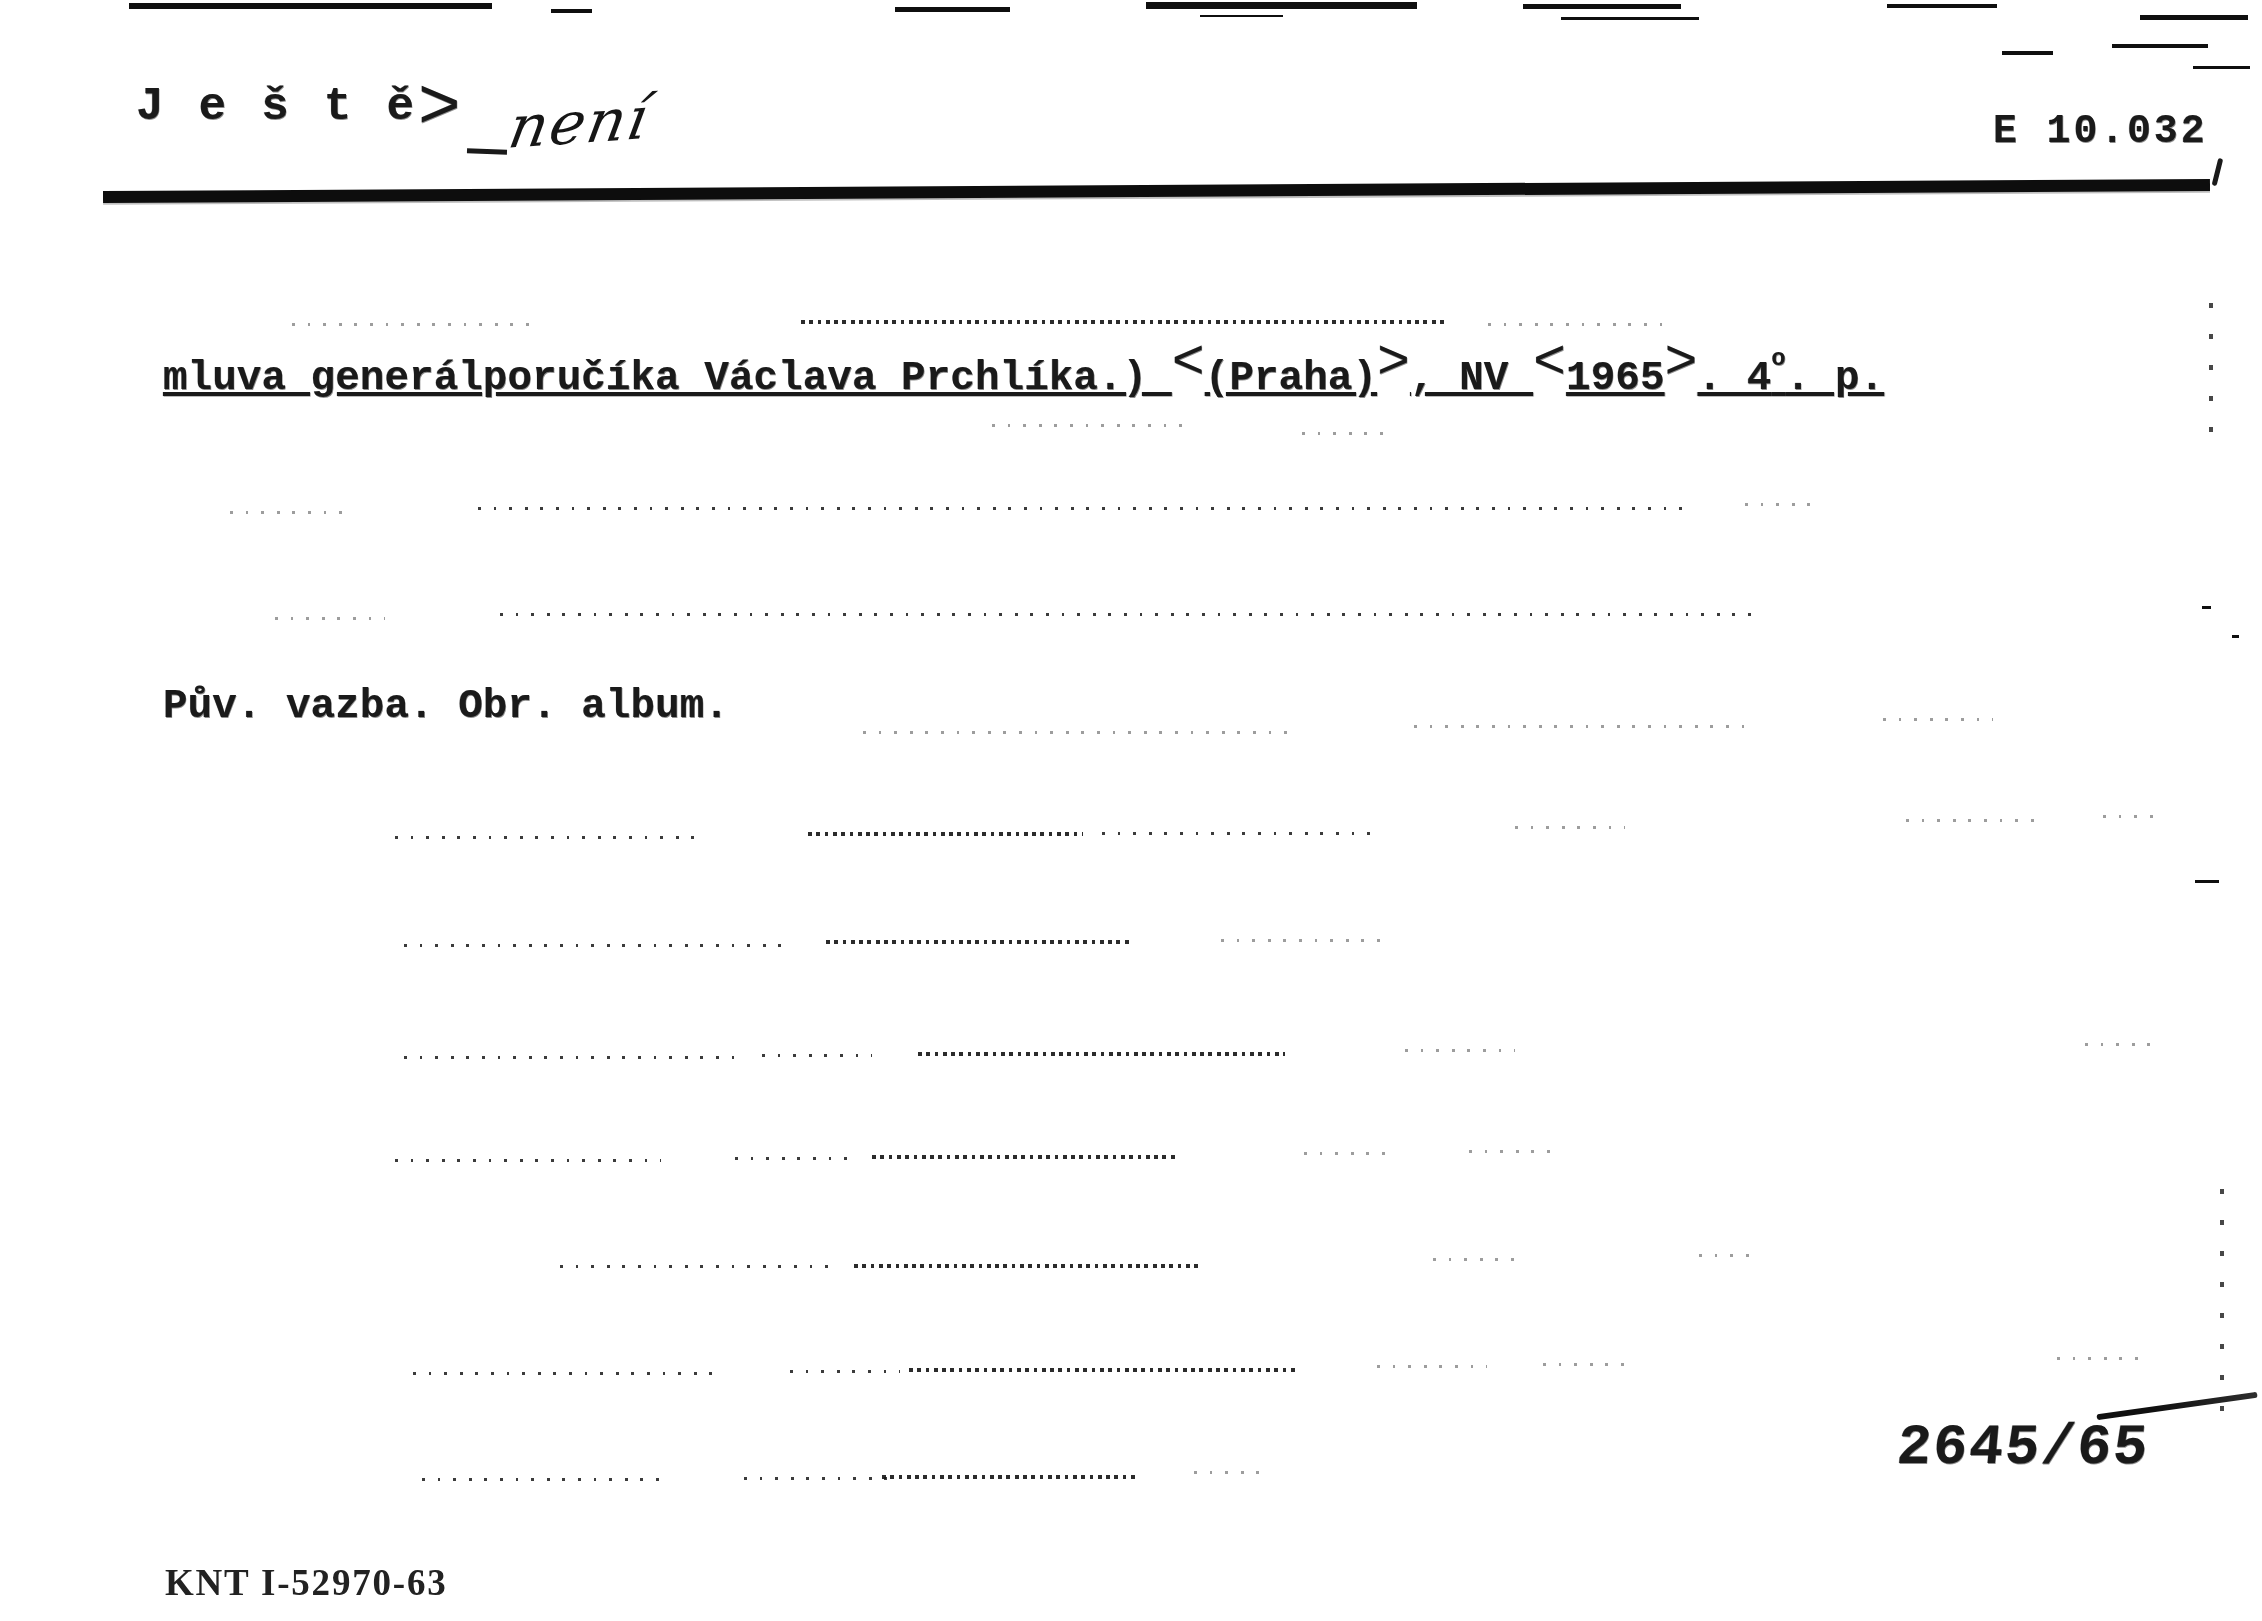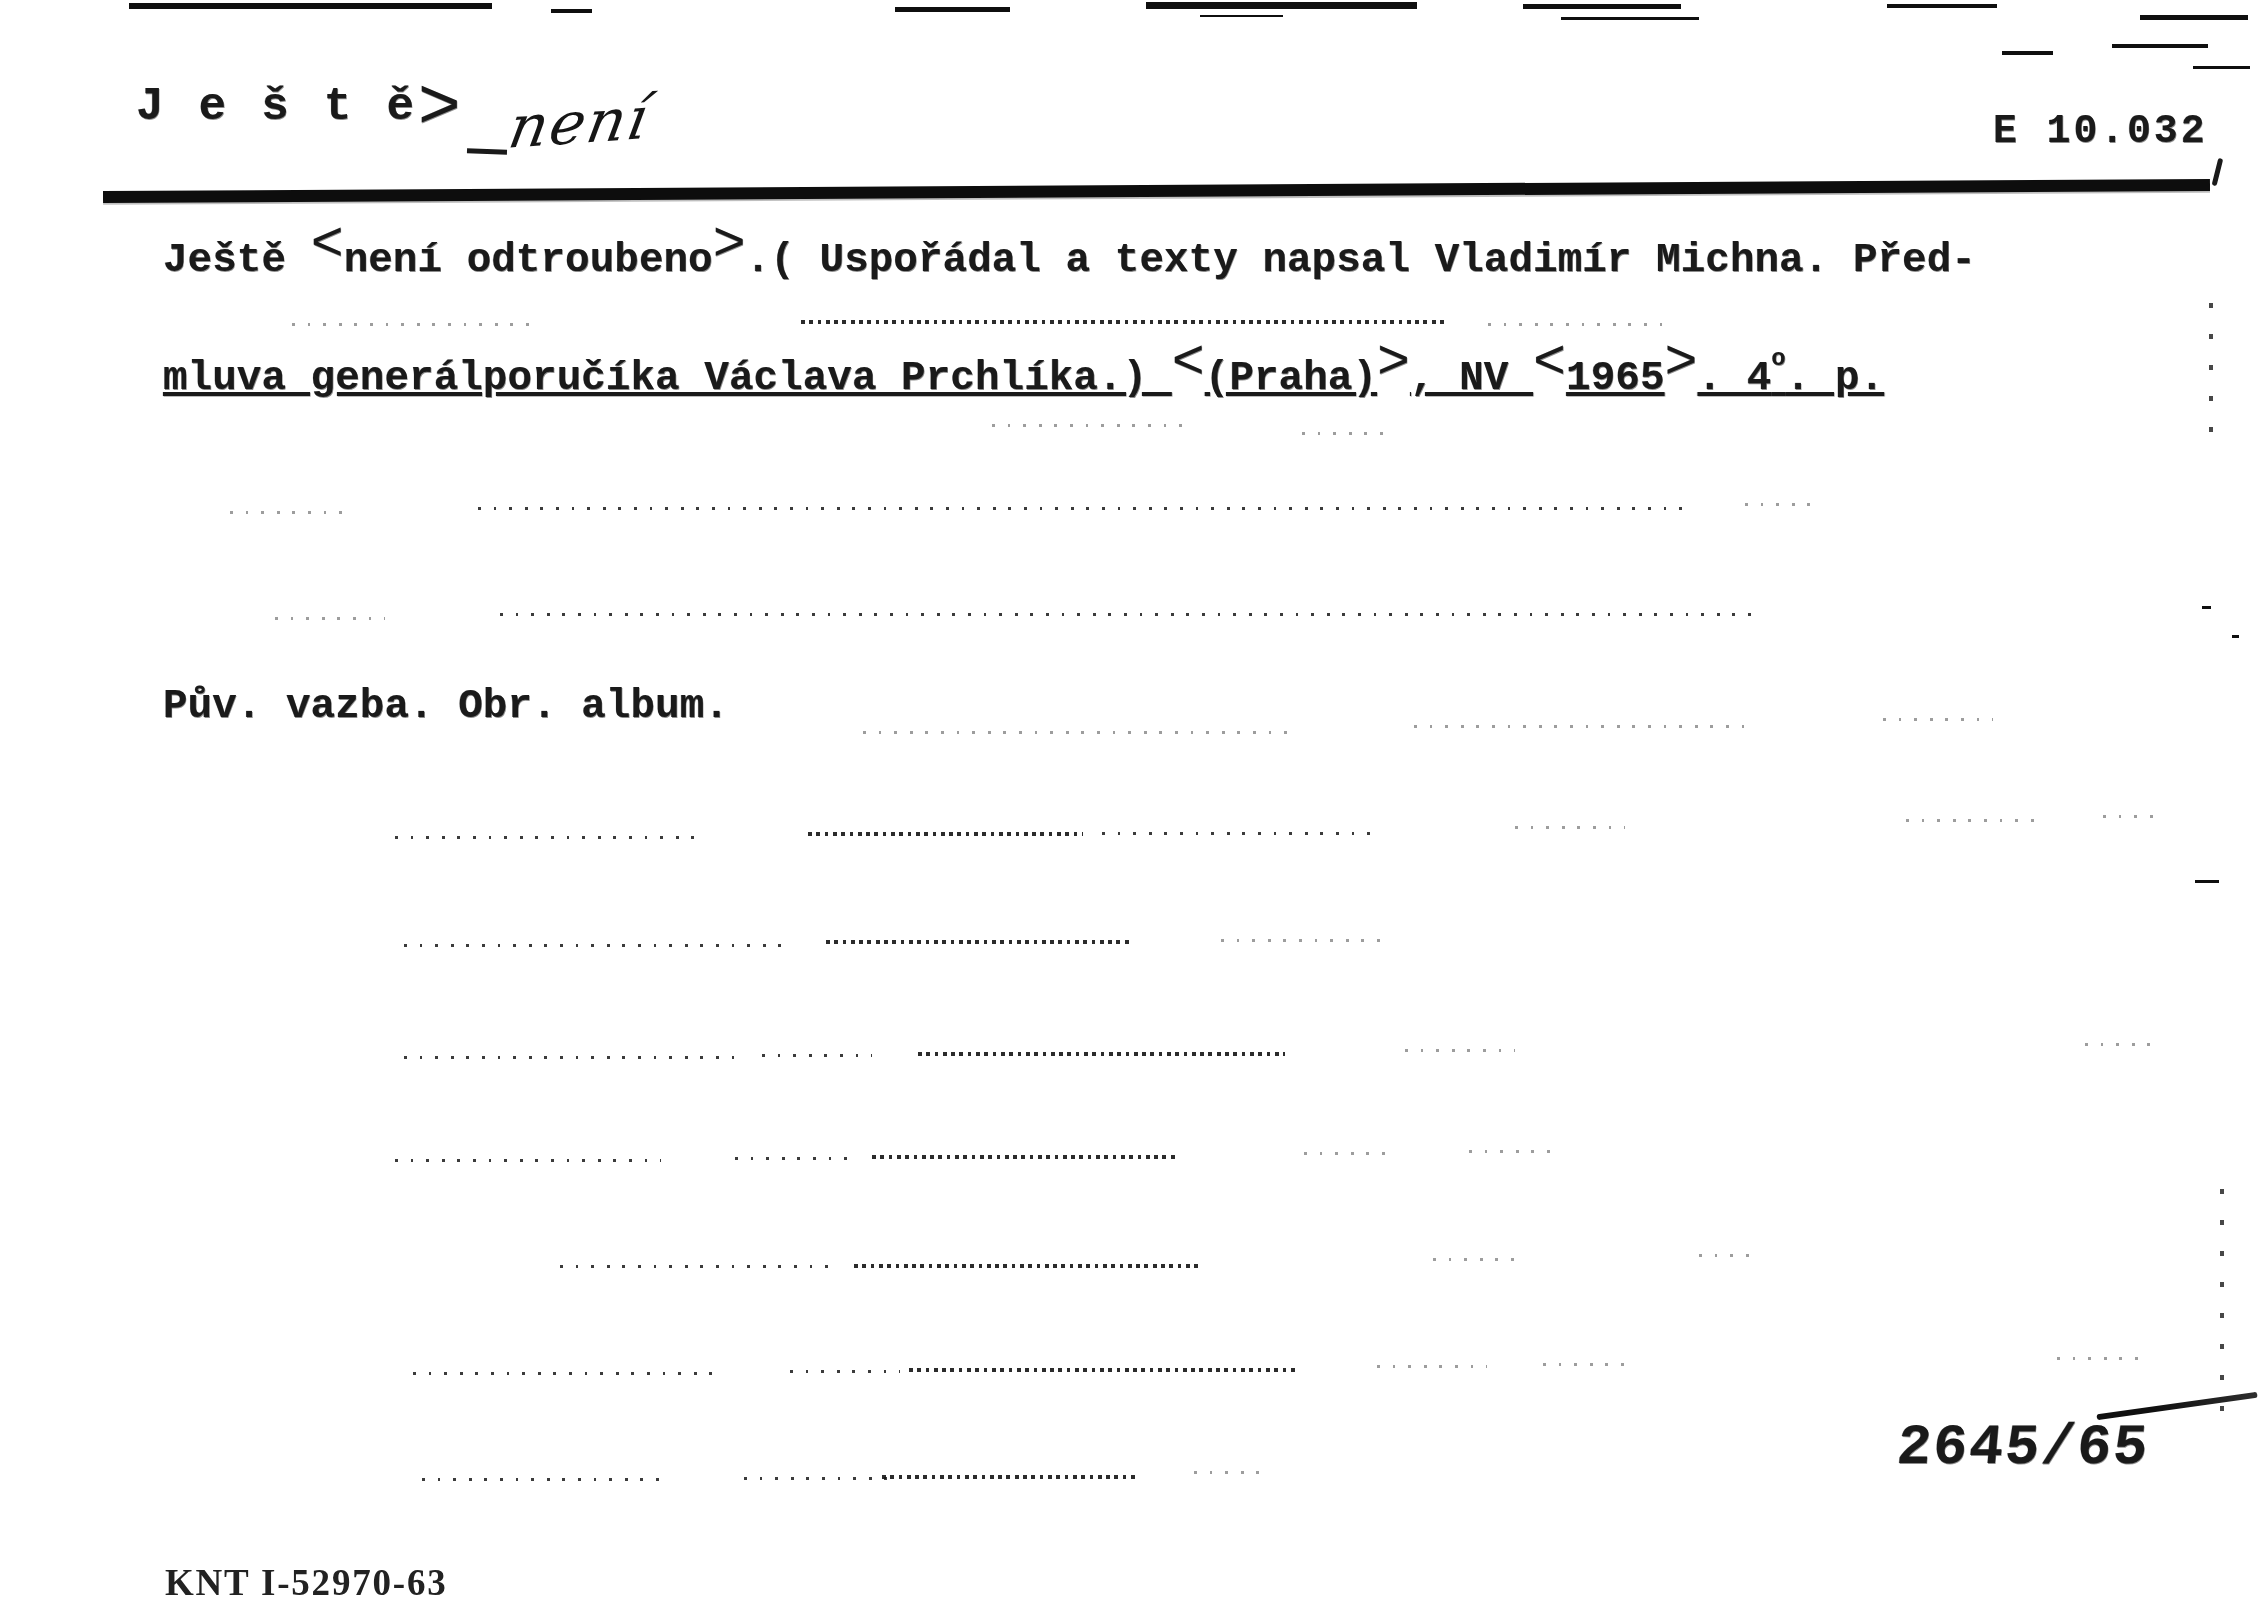--- a/index.html
+++ b/index.html
@@ -95,21 +95,20 @@
   <div class="bar" style="left:2193px;top:66px;width:57px;height:2.8px;"></div>
   <div class="lmark"></div>
 
   <div class="tw heading"><span>J e š t ě</span><span class="filing-bkt">&gt;</span></div>
   <div class="hw-underscore"></div>
   <div class="handwritten">není</div>
   <div class="tw call-number">E 10.032</div>
 
   <div class="rule"></div>
 
-  <div class="tw tline line1"><span>Ještě </span><span class="bkt">&lt;</span><span>není odtroubeno</span><span class="bkt">&gt;</span><span>.( Uspořádal a texty napsal Vladimír Michna. Před-</span></div>
 
   <div class="tw tline line2"><span>mluva generálporučíka Václava Prchlíka.) </span><span class="bkt">&lt;</span><span>(Praha)</span><span class="bkt">&gt;</span><span>, NV </span><span class="bkt">&lt;</span><span>1965</span><span class="bkt">&gt;</span><span>. 4</span><span class="sup">o</span><span>. p.</span></div>
 
   <div class="tw tline line3">Pův. vazba. Obr. album.</div>
 
   <div class="speck dense" style="left:801px;top:320px;width:643px;"></div>
   <div class="speck light" style="left:292px;top:323px;width:248px;"></div>
   <div class="speck light" style="left:1488px;top:323px;width:184px;"></div>
   <div class="speck light" style="left:992px;top:424px;width:202px;"></div>
   <div class="speck light" style="left:1302px;top:432px;width:83px;"></div>

